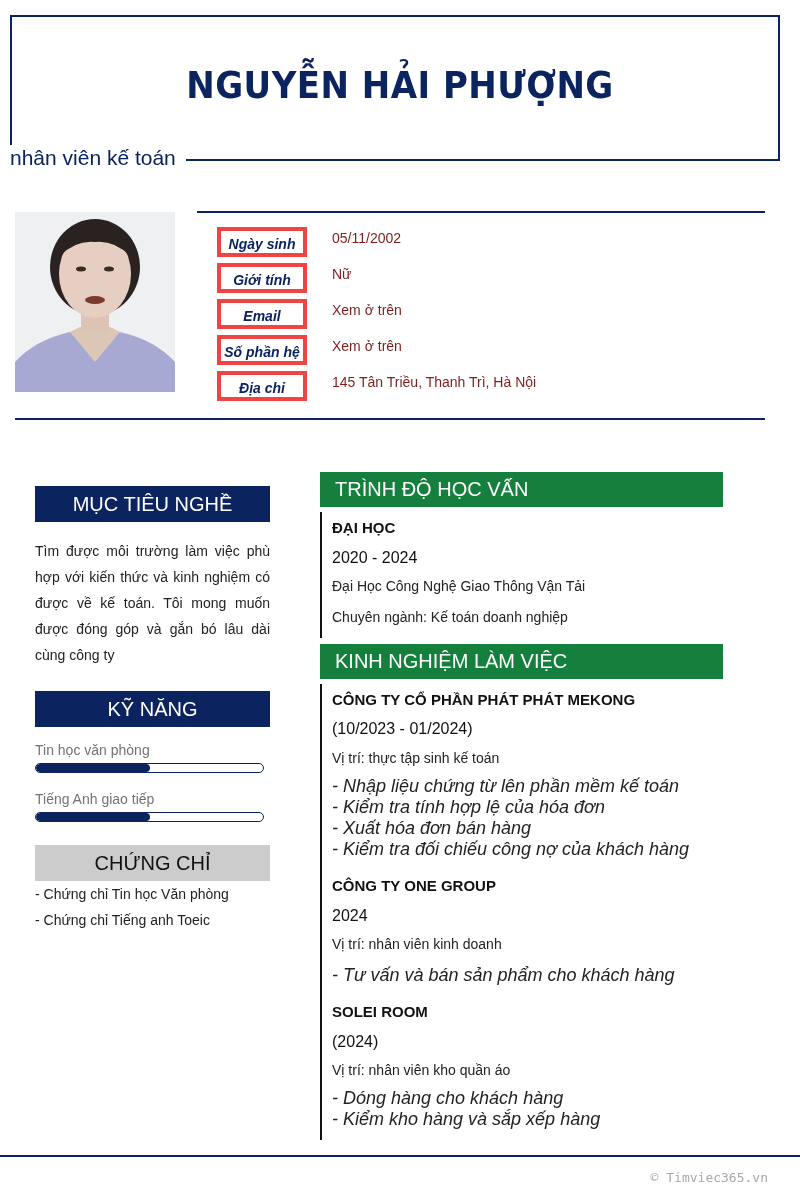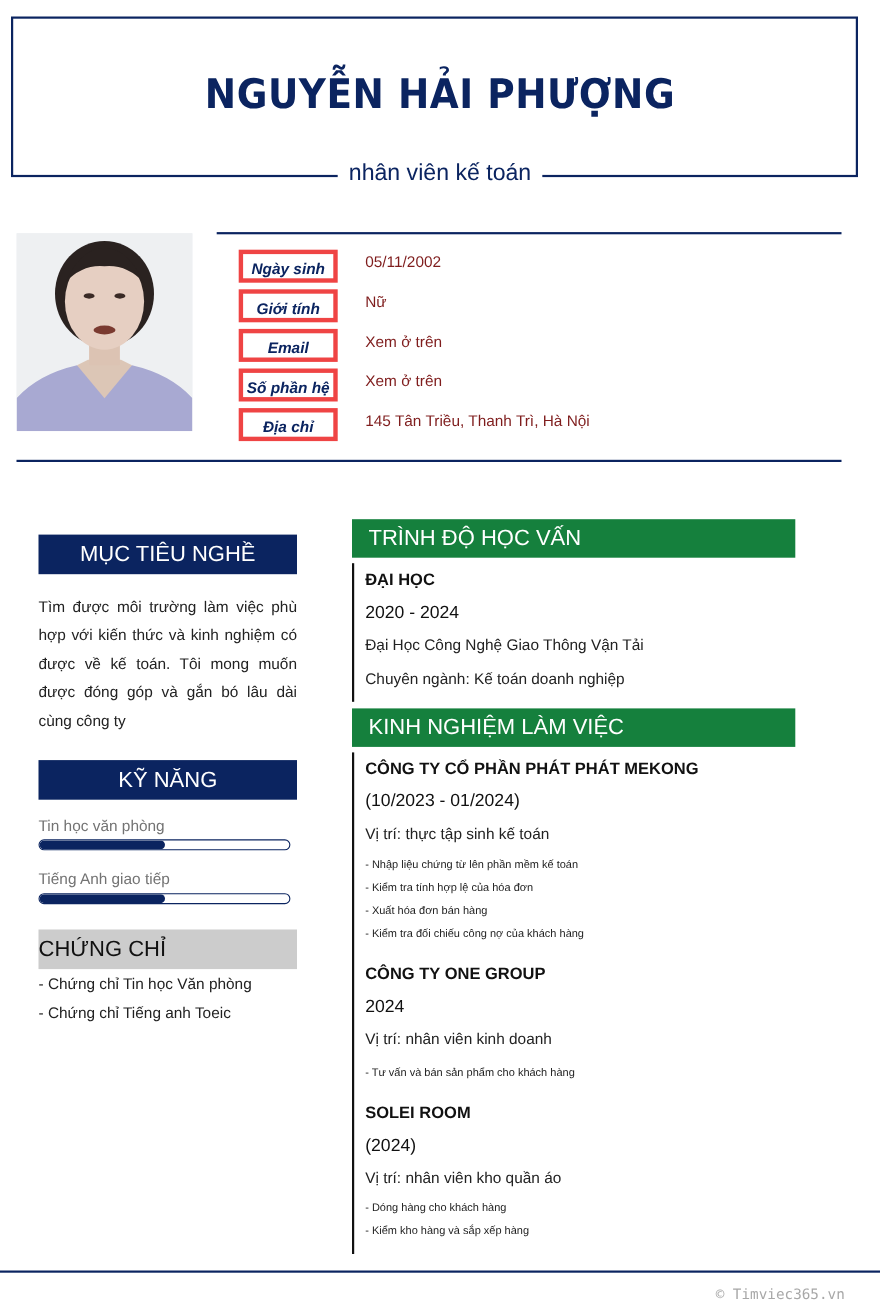--- a/index.html
+++ b/index.html
@@ -9,21 +9,21 @@
   .header-box {
     position: absolute; left: 10px; top: 15px; width: 770px; height: 146px;
     border: 2px solid #0b2460;
   }
   .name {
     position: absolute; left: 0; right: 0; top: 64px; text-align: center;
     font-family: "DejaVu Sans", sans-serif; font-weight: bold; font-size: 37px;
     color: #0b2460; letter-spacing: 0.5px; transform: scaleX(0.92);
   }
   .job-title-wrap {
-    position: absolute; left: 0; width: 800px; top: 145px; text-align: center;
+    position: absolute; left: 0; width: 800px; top: 145px; 
   }
   .job-title {
     display: inline-block; background: #fff; padding: 0 10px;
     font-size: 21px; color: #0b2460; line-height: 26px;
   }
 
   .photo {
     position: absolute; left: 15px; top: 212px; width: 160px; height: 180px;
     background: #eef0f2; overflow: hidden;
   }
@@ -37,21 +37,21 @@
     font-style: italic; font-weight: bold; font-size: 14px; color: #0b2460;
   }
   .info-value { position: absolute; left: 115px; top: 3px; font-size: 14px; color: #7f1d1d; }
 
   .sec-head-left {
     position: absolute; left: 35px; width: 235px; height: 36px;
     background: #0b2460; color: #fff; text-align: center; line-height: 36px; font-size: 20px;
   }
   .sec-head-gray {
     position: absolute; left: 35px; width: 235px; height: 36px;
-    background: #cccccc; color: #111; line-height: 36px; font-size: 20px;
+    background: #cccccc; color: #111; text-align: center; line-height: 36px; font-size: 20px;
   }
   .objective {
     position: absolute; left: 35px; top: 538px; width: 235px;
     font-size: 14px; line-height: 26px; text-align: justify; color: #222;
   }
   .skill-label { position: absolute; left: 35px; font-size: 14px; color: #737373; }
   .skill-bar {
     position: absolute; left: 35px; width: 229px; height: 10px;
     border: 1.5px solid #0b2460; border-radius: 5px; background: #fff; overflow: hidden;
   }
@@ -60,21 +60,21 @@
 
   .sec-head-right {
     position: absolute; left: 320px; width: 403px; height: 35px;
     background: #15803d; color: #fff; line-height: 35px; font-size: 20px; padding-left: 15px;
   }
   .vline { position: absolute; left: 320px; width: 2px; background: #111; }
   .r-text { position: absolute; left: 332px; color: #111; }
   .r-bold { font-weight: bold; font-size: 15px; }
   .r-date { font-size: 16px; }
   .r-small { font-size: 14px; color: #222; }
-  .r-list { font-size: 10px; color: #222; line-height: 21px; }
+  .r-list { font-size: 18px; color: #222; line-height: 21px; font-style: italic; }
 
   .footer-line { position: absolute; left: 0; top: 1155px; width: 800px; height: 2px; background: #0b2460; }
   .footer-text {
     position: absolute; right: 32px; top: 1170px;
     font-family: "DejaVu Sans Mono", monospace; font-size: 13px; color: #a8a8a8;
   }
 </style>
 </head>
 <body>
 

